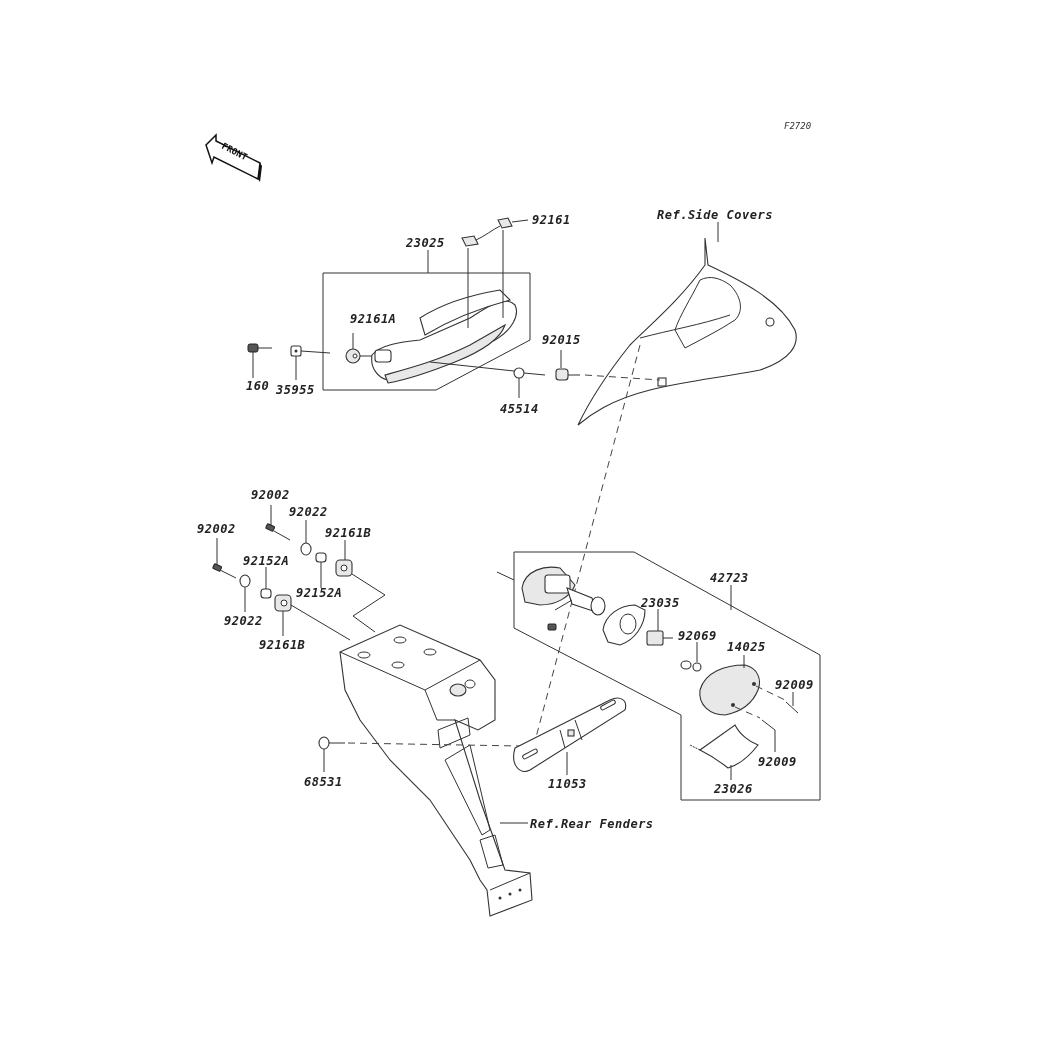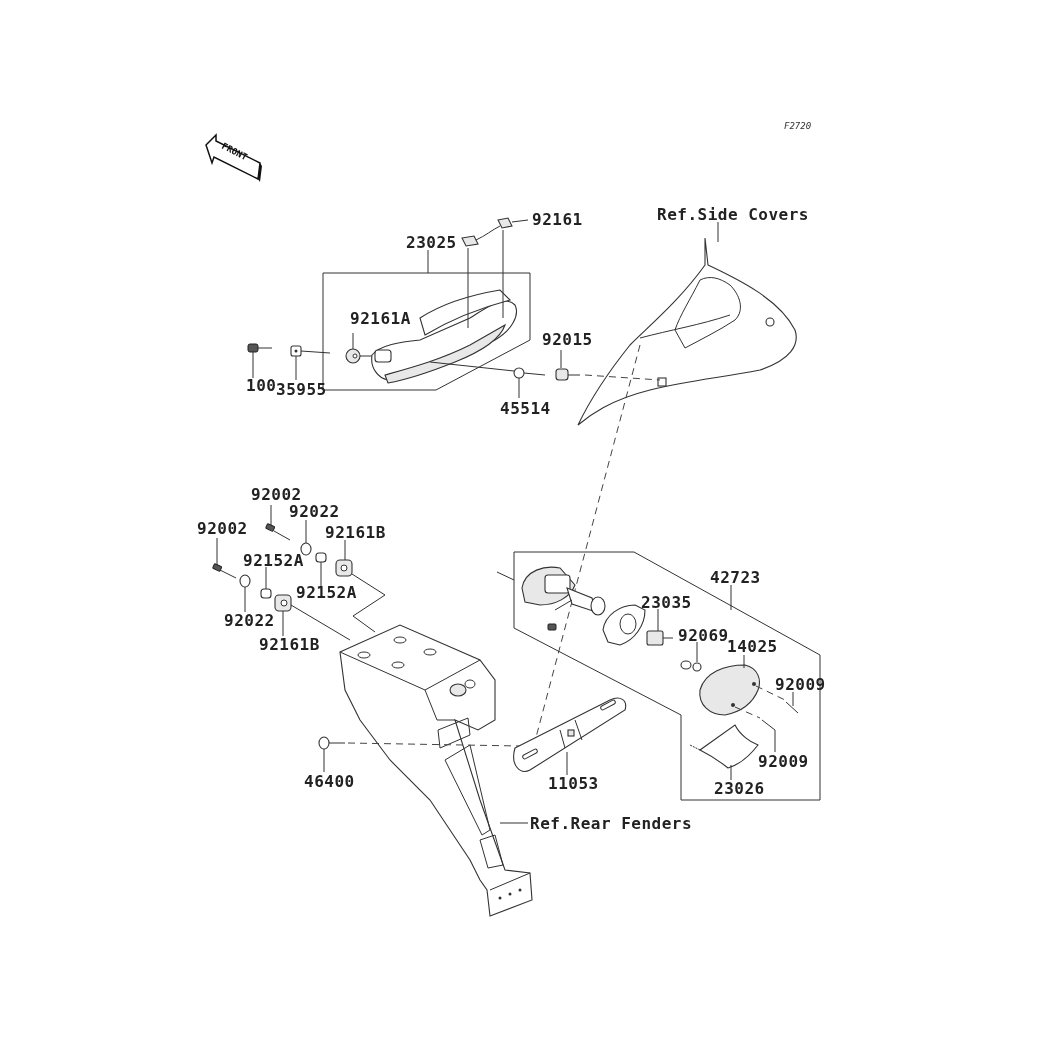--- a/index.html
+++ b/index.html
@@ -1,18 +1,18 @@
 <!DOCTYPE html>
 <html><head>
 <meta charset="utf-8">
 <style>
   html, body { margin: 0; padding: 0; background: #ffffff; }
   body { width: 1045px; height: 1045px; position: relative; overflow: hidden; }
   #canvas { position: absolute; left: 0; top: 0; width: 1045px; height: 1045px; }
-  .lbl { position: absolute; font-family: "DejaVu Sans Mono", monospace; font-size: 16px; font-weight: bold; color: #222; letter-spacing: 0.5px; white-space: nowrap; line-height: 12px; }
+  .lbl { position: absolute; font-family: "DejaVu Sans Mono", monospace; font-size: 12px; font-weight: bold; color: #222; letter-spacing: 0.5px; white-space: nowrap; line-height: 12px; font-style: italic; }
   .code { position: absolute; font-family: "DejaVu Sans Mono", monospace; font-size: 9px; color: #333; white-space: nowrap; }
   svg .ln { stroke: #333; stroke-width: 1; fill: none; }
   svg .dash { stroke: #444; stroke-width: 1; fill: none; stroke-dasharray: 7 5; }
   svg .part { stroke: #333; stroke-width: 1.1; fill: #ffffff; }
   svg .partg { stroke: #333; stroke-width: 1.1; fill: #e8e8e8; }
   svg .dark { stroke: #222; stroke-width: 1; fill: #555; }
   .front { position: absolute; left: 204px; top: 133px; width: 60px; height: 50px; }
 </style>
 </head>
 <body>
@@ -212,21 +212,21 @@
 </div>
 
 <div class="code" style="left:784px; top:121px;font-style:italic;">F2720</div>
 
 <div class="lbl" style="left:657px; top:209px;">Ref.Side Covers</div>
 <div class="lbl" style="left:530px; top:818px;">Ref.Rear Fenders</div>
 
 <div class="lbl" style="left:406px; top:237px;">23025</div>
 <div class="lbl" style="left:532px; top:214px;">92161</div>
 <div class="lbl" style="left:350px; top:313px;">92161A</div>
-<div class="lbl" style="left:246px; top:380px;">100</div>
+<div class="lbl" style="left:246px; top:380px;">160</div>
 <div class="lbl" style="left:276px; top:384px;">35955</div>
 <div class="lbl" style="left:542px; top:334px;">92015</div>
 <div class="lbl" style="left:500px; top:403px;">45514</div>
 
 <div class="lbl" style="left:251px; top:489px;">92002</div>
 <div class="lbl" style="left:197px; top:523px;">92002</div>
 <div class="lbl" style="left:289px; top:506px;">92022</div>
 <div class="lbl" style="left:224px; top:615px;">92022</div>
 <div class="lbl" style="left:325px; top:527px;">92161B</div>
 <div class="lbl" style="left:259px; top:639px;">92161B</div>
@@ -234,13 +234,13 @@
 <div class="lbl" style="left:296px; top:587px;">92152A</div>
 
 <div class="lbl" style="left:710px; top:572px;">42723</div>
 <div class="lbl" style="left:641px; top:597px;">23035</div>
 <div class="lbl" style="left:678px; top:630px;">92069</div>
 <div class="lbl" style="left:727px; top:641px;">14025</div>
 <div class="lbl" style="left:775px; top:679px;">92009</div>
 <div class="lbl" style="left:758px; top:756px;">92009</div>
 <div class="lbl" style="left:714px; top:783px;">23026</div>
 <div class="lbl" style="left:548px; top:778px;text-align:center;">11053</div>
-<div class="lbl" style="left:304px; top:776px;">46400</div>
+<div class="lbl" style="left:304px; top:776px;">68531</div>
 
 </body></html>

